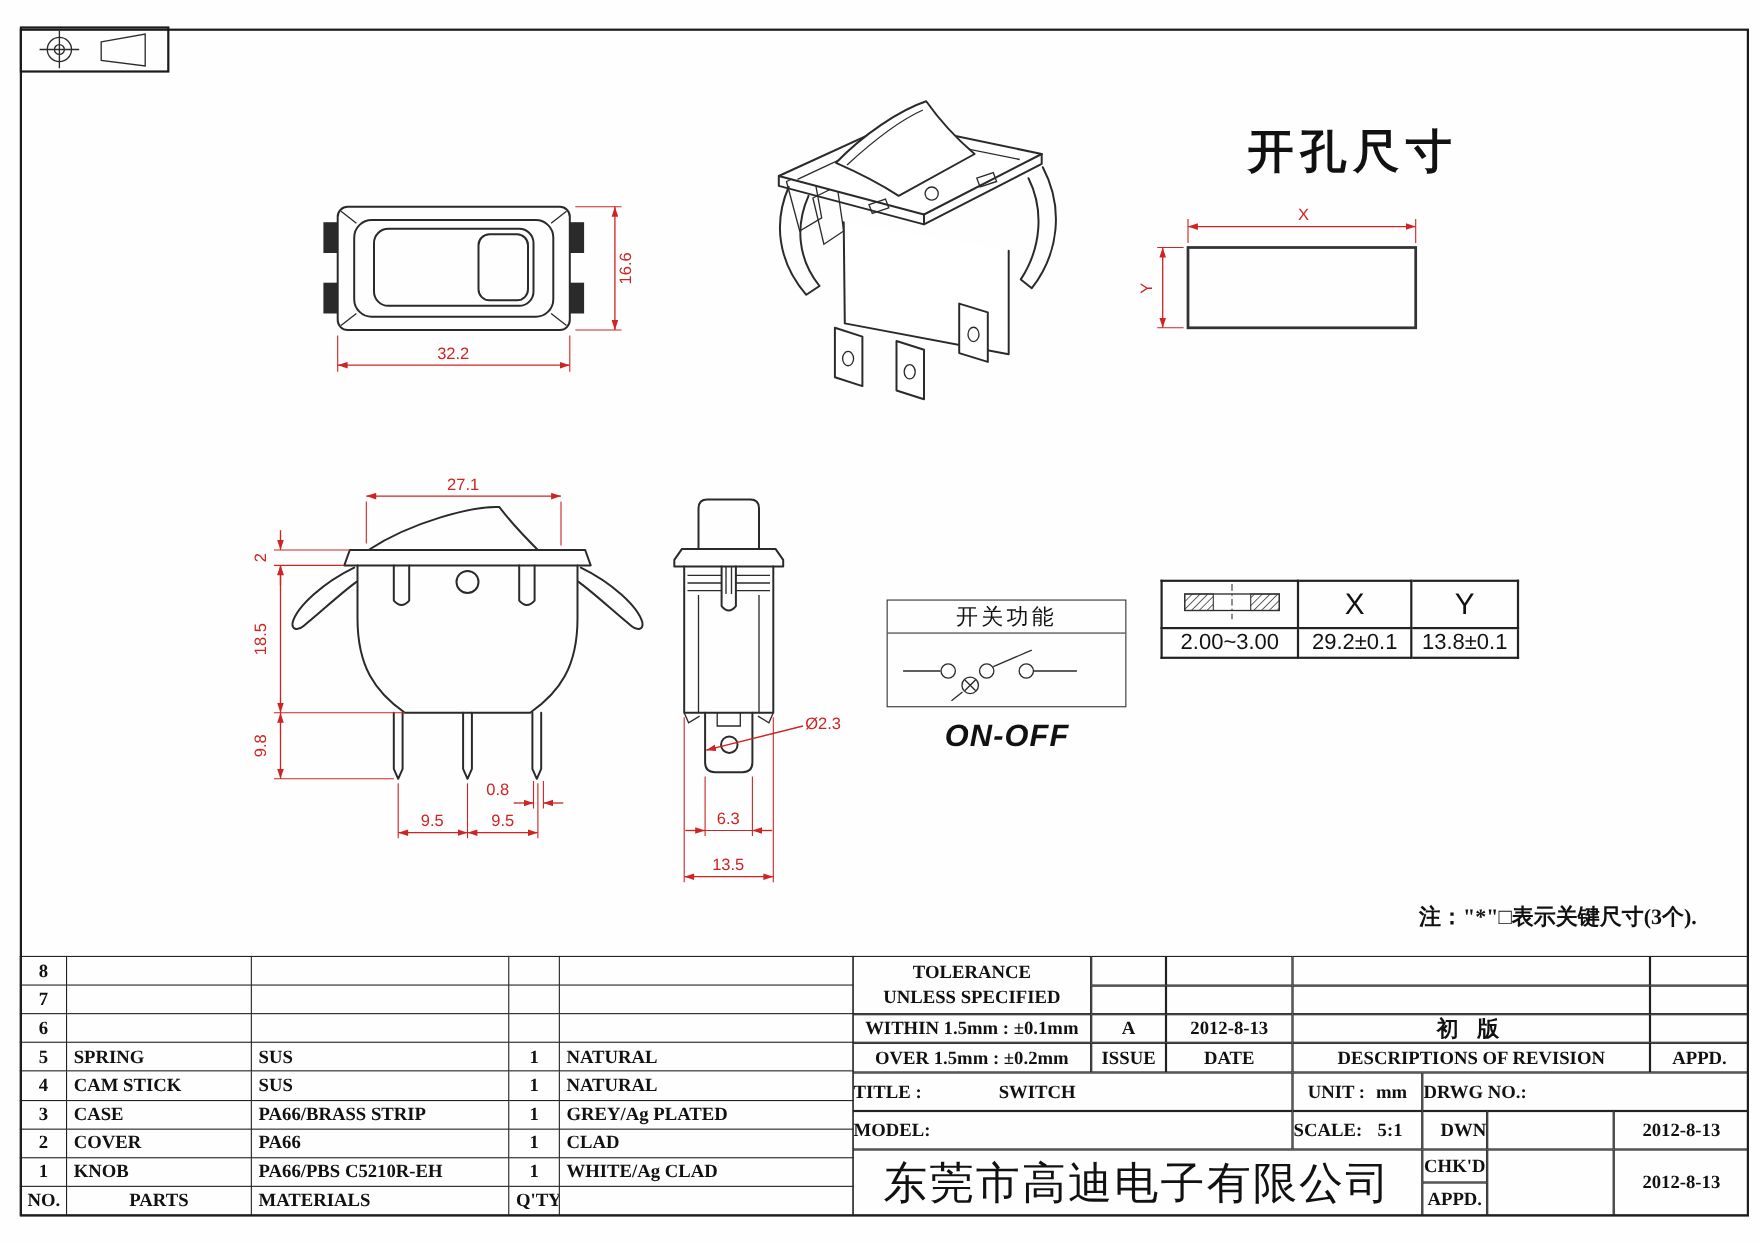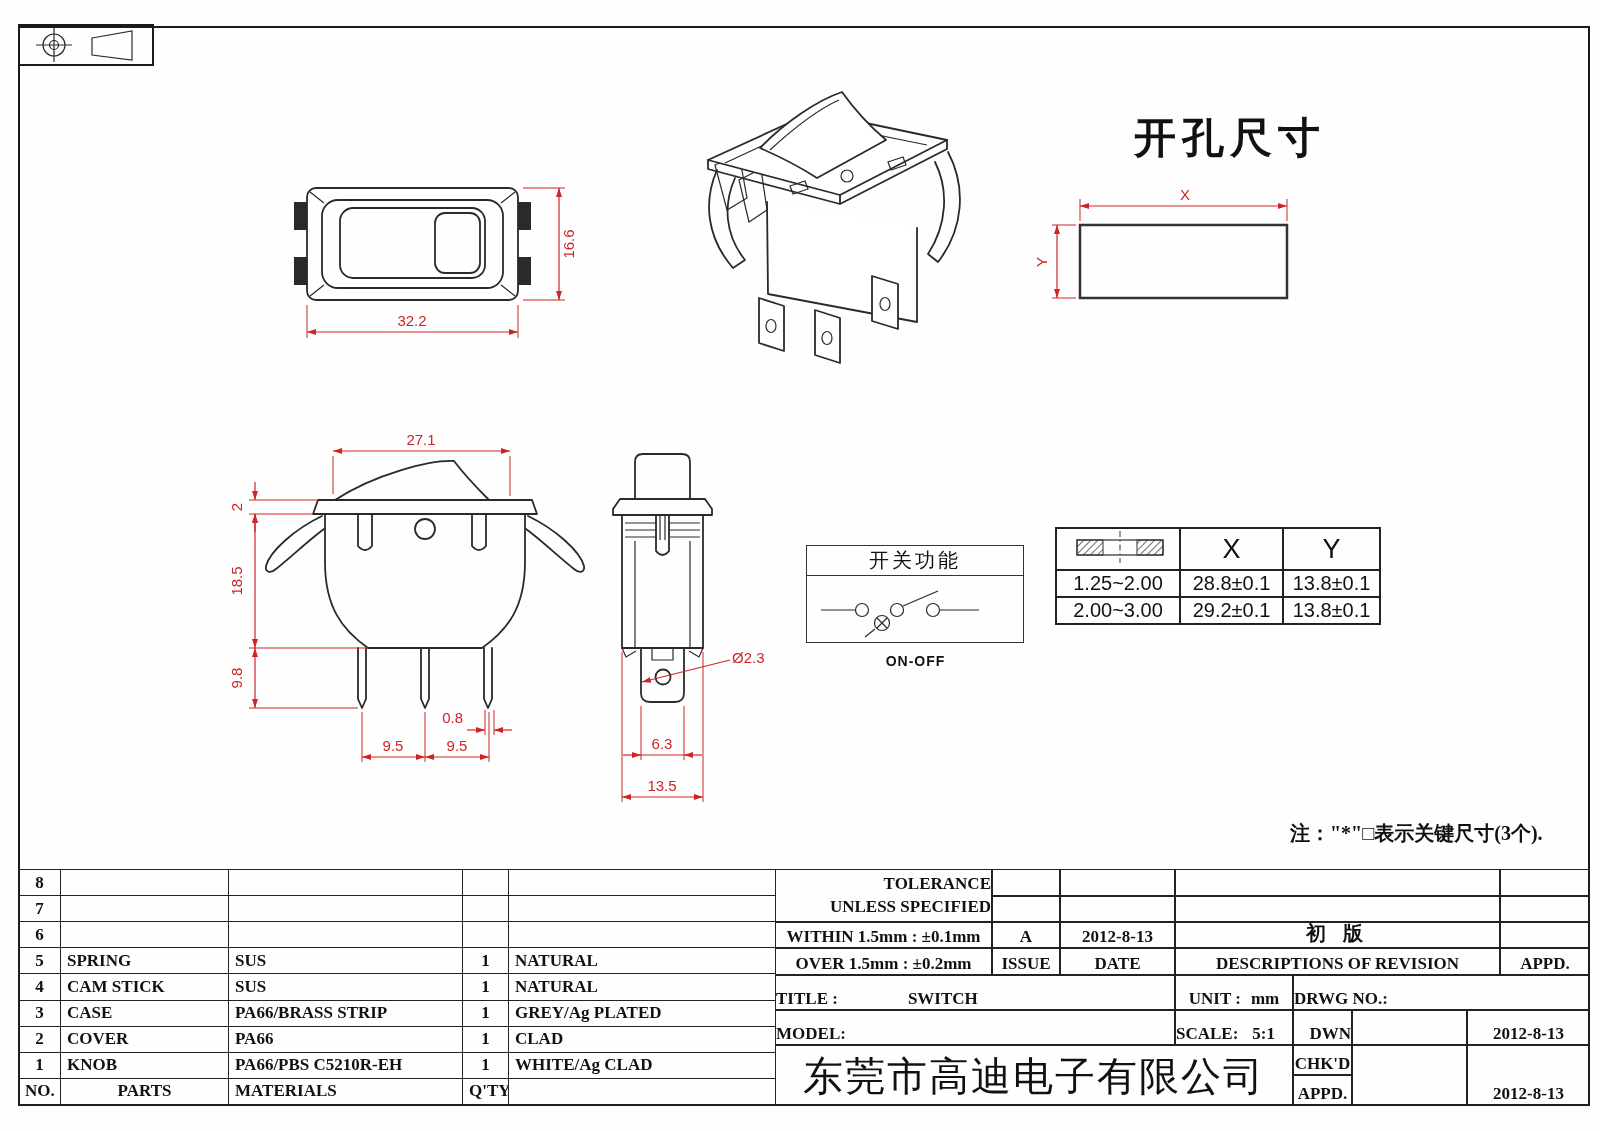--- a/index.html
+++ b/index.html
@@ -9,36 +9,36 @@
   svg{overflow:visible;}
   .ln{stroke:#2a2a2a;stroke-width:1.8;fill:none;stroke-linejoin:round;stroke-linecap:round;}
   .lnt{stroke:#2a2a2a;stroke-width:1.2;fill:none;}
   .wf{fill:#ffffff;}
   .ext{stroke:#cf2424;stroke-width:1;fill:none;}
   .dim{stroke:#cf2424;stroke-width:1.2;fill:none;}
   .dt{fill:#cf2424;font:15px "Liberation Sans",sans-serif;}
   .frame{position:absolute;left:18px;top:26px;width:1572px;height:1080px;
          border:2.4px solid #1a1a1a;box-sizing:border-box;}
   .cell{position:absolute;border:1.7px solid #222;box-sizing:border-box;
-        display:flex;align-items:flex-end;justify-content:center;
+        display:flex;align-items:center;justify-content:center;
         font-family:"Liberation Serif",serif;font-weight:bold;font-size:17px;color:#111;
         white-space:nowrap;overflow:hidden;}
   .cell.left{justify-content:flex-start;padding-left:0;}
   table.eng{border-collapse:collapse;table-layout:fixed;
             font-family:"Liberation Serif",serif;font-weight:bold;font-size:17px;color:#111;}
   table.eng td{border:1.8px solid #222;padding:0 6px;overflow:hidden;white-space:nowrap;}
   table.xy{border-collapse:collapse;table-layout:fixed;
            font-family:"Liberation Sans",sans-serif;color:#111;}
   table.xy td{border:2px solid #222;padding:0;text-align:center;overflow:hidden;white-space:nowrap;}
   .cjk-title{font-size:42px;letter-spacing:6px;font-weight:600;}
   .fn-box{position:absolute;left:806px;top:545px;width:218px;height:98px;
           border:1.7px solid #333;box-sizing:border-box;}
   .fn-head{height:30px;border-bottom:1.7px solid #333;box-sizing:border-box;
            display:flex;align-items:center;justify-content:center;font-size:20px;letter-spacing:3px;}
-  .onoff{font-weight:bold;font-size:14px;letter-spacing:1px;}
+  .onoff{font-weight:bold;font-size:28px;letter-spacing:1px;font-style:italic;}
   .note{font-size:20px;font-weight:600;font-family:"Liberation Serif",serif;}
 </style>
 </head>
 <body>
 
 <svg width="0" height="0" class="abs">
   <defs>
     <marker id="ae" markerWidth="10" markerHeight="8" refX="9" refY="3" orient="auto" markerUnits="userSpaceOnUse">
       <path d="M0,0 L9,3 L0,6 Z" fill="#cf2424"></path>
     </marker>
@@ -210,25 +210,20 @@
         <rect x="18" y="11" width="86" height="15" class="lnt"></rect>
         <rect x="18" y="11" width="26" height="15" fill="url(#hatch)" stroke="#333" stroke-width="1"></rect>
         <rect x="78" y="11" width="26" height="15" fill="url(#hatch)" stroke="#333" stroke-width="1"></rect>
         <line x1="61" y1="2" x2="61" y2="34" stroke="#333" stroke-width="1" stroke-dasharray="6 3 1.5 3"></line>
       </svg>
     </td>
     <td style="width:101px;font-size:27px;">X</td>
     <td style="width:95px;font-size:27px;">Y</td>
   </tr>
   <tr style="height:27px;font-size:20px;">
-    <td>1.25~2.00</td>
-    <td>28.8±0.1</td>
-    <td>13.8±0.1</td>
-  </tr>
-  <tr style="height:27px;font-size:20px;">
     <td>2.00~3.00</td>
     <td>29.2±0.1</td>
     <td>13.8±0.1</td>
   </tr>
 </tbody>
   </table>
 
 <div class="abs note" style="left:1290px;top:820px;width:310px;">注："*"□表示关键尺寸(3个).</div>
 
 <table class="eng abs" style="left:18px;top:869px;width:757px;height:236px;">

